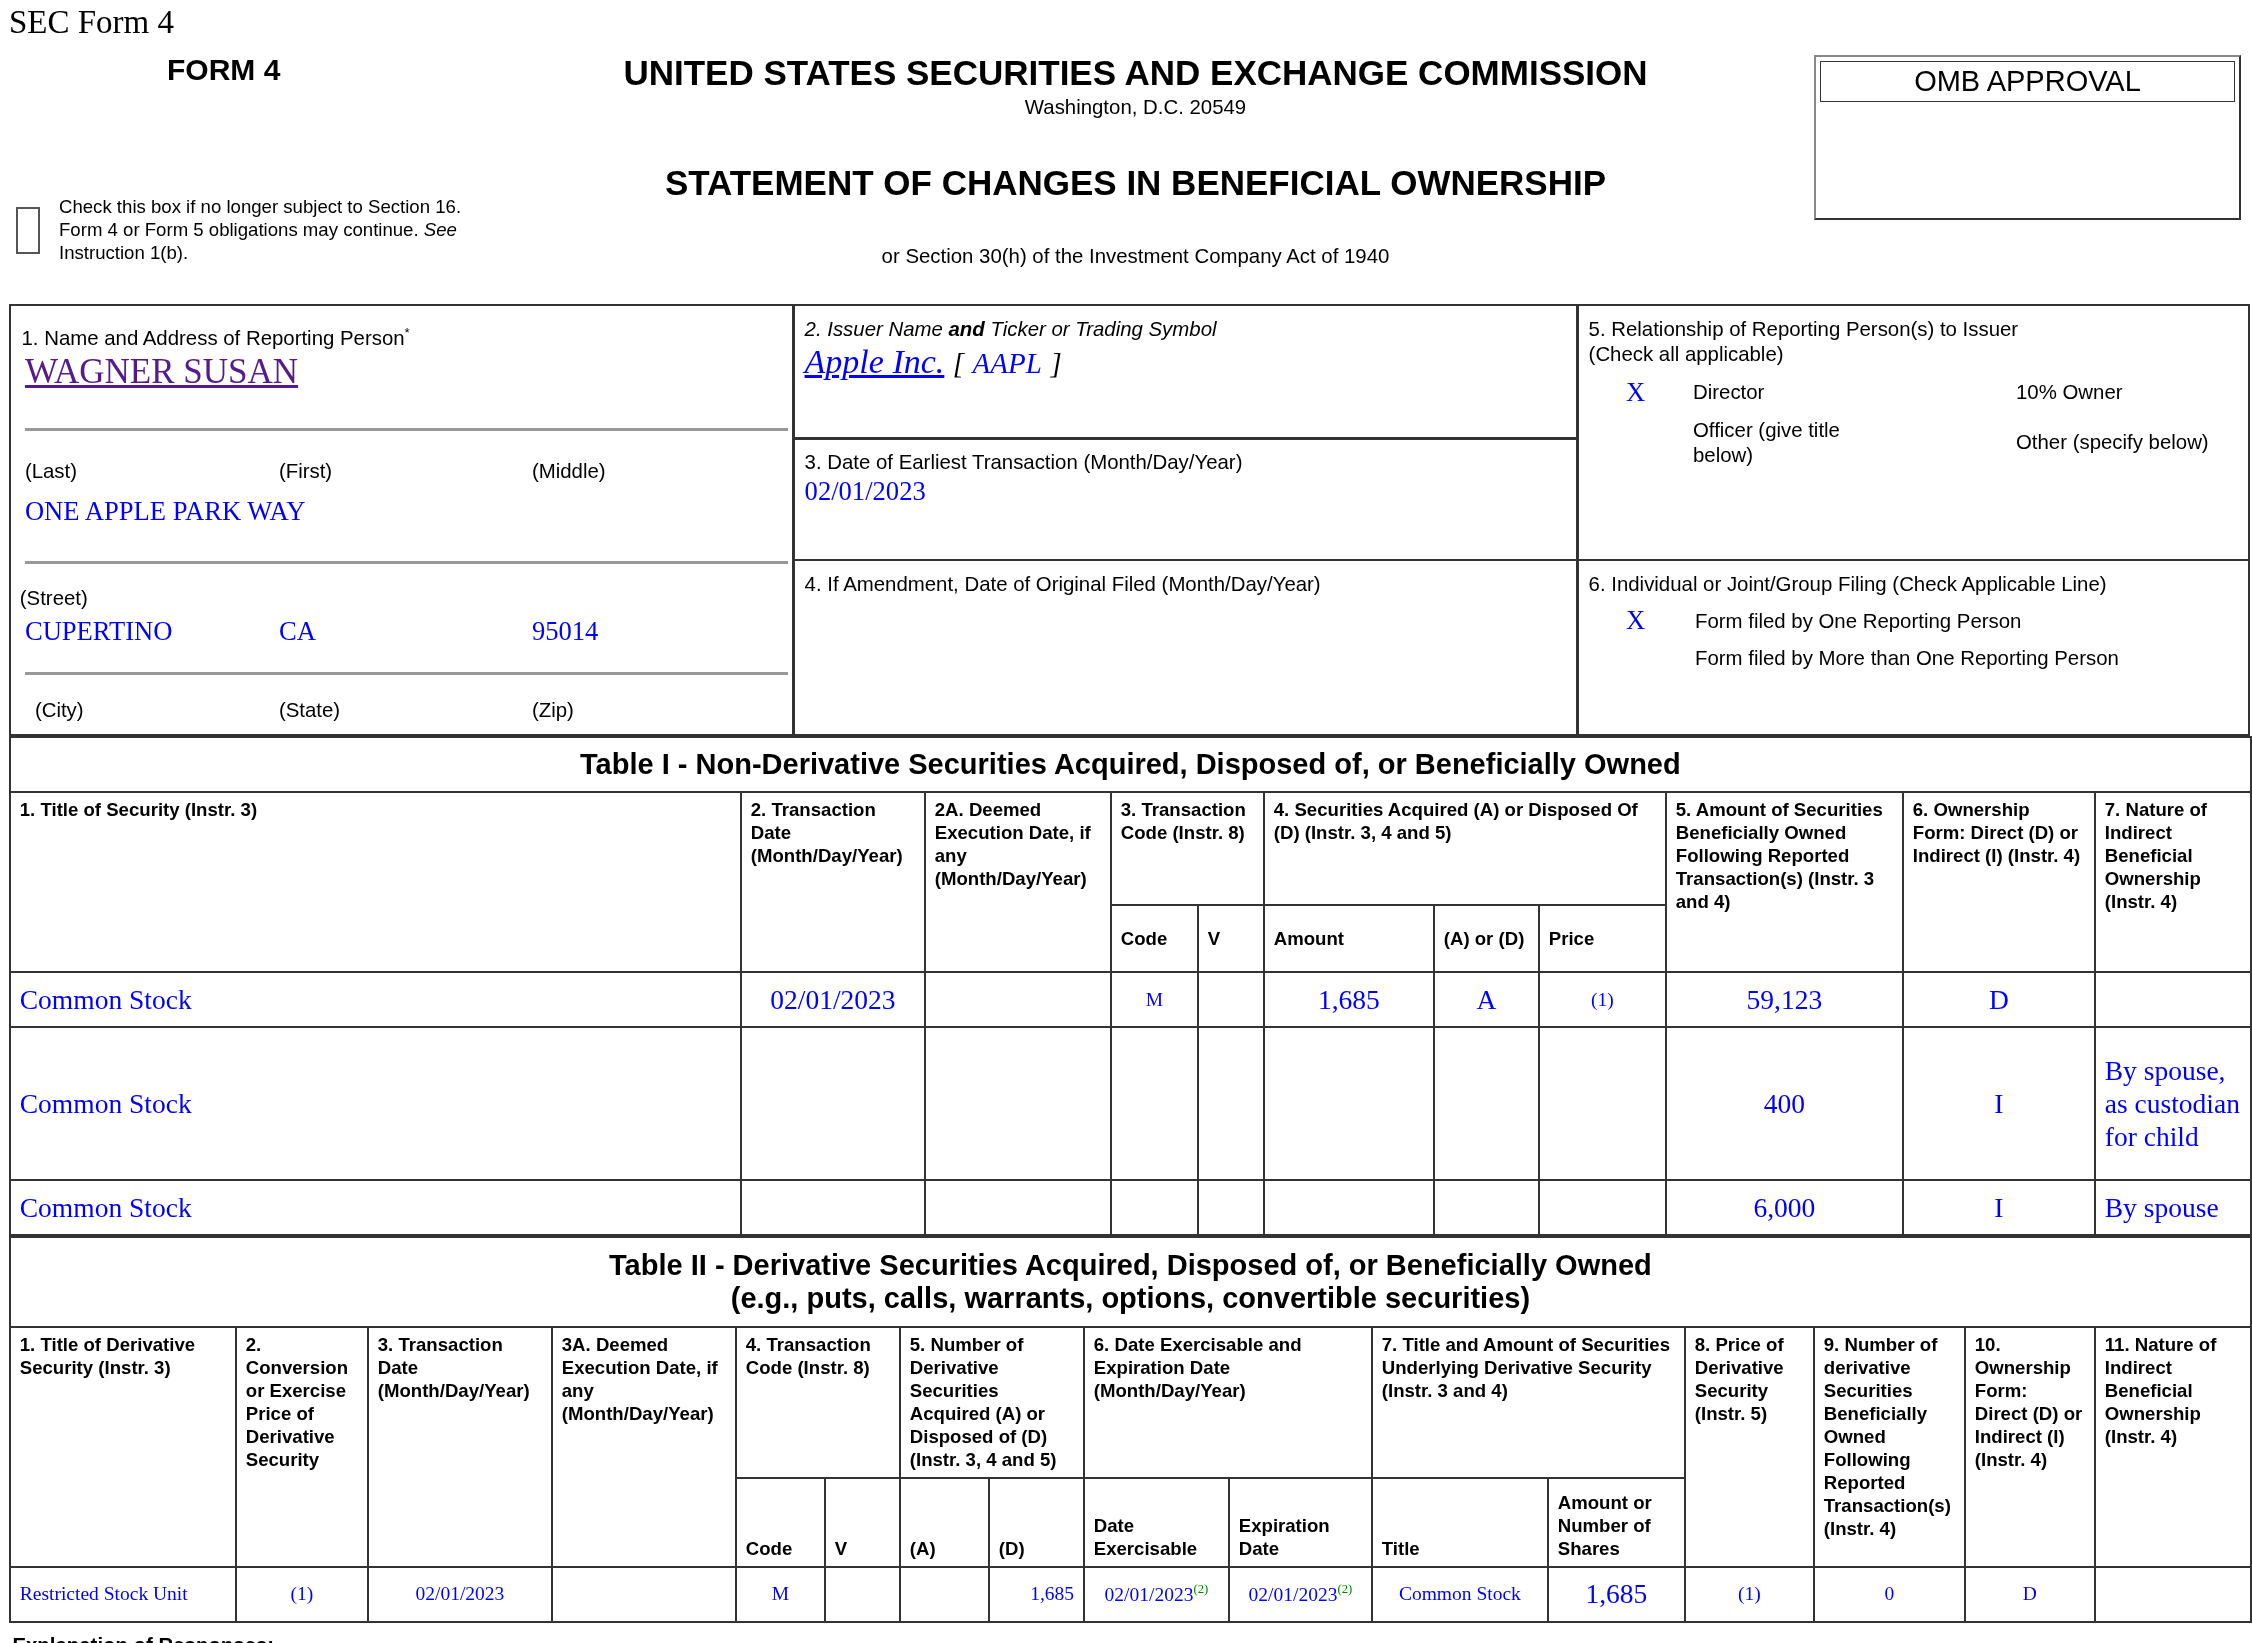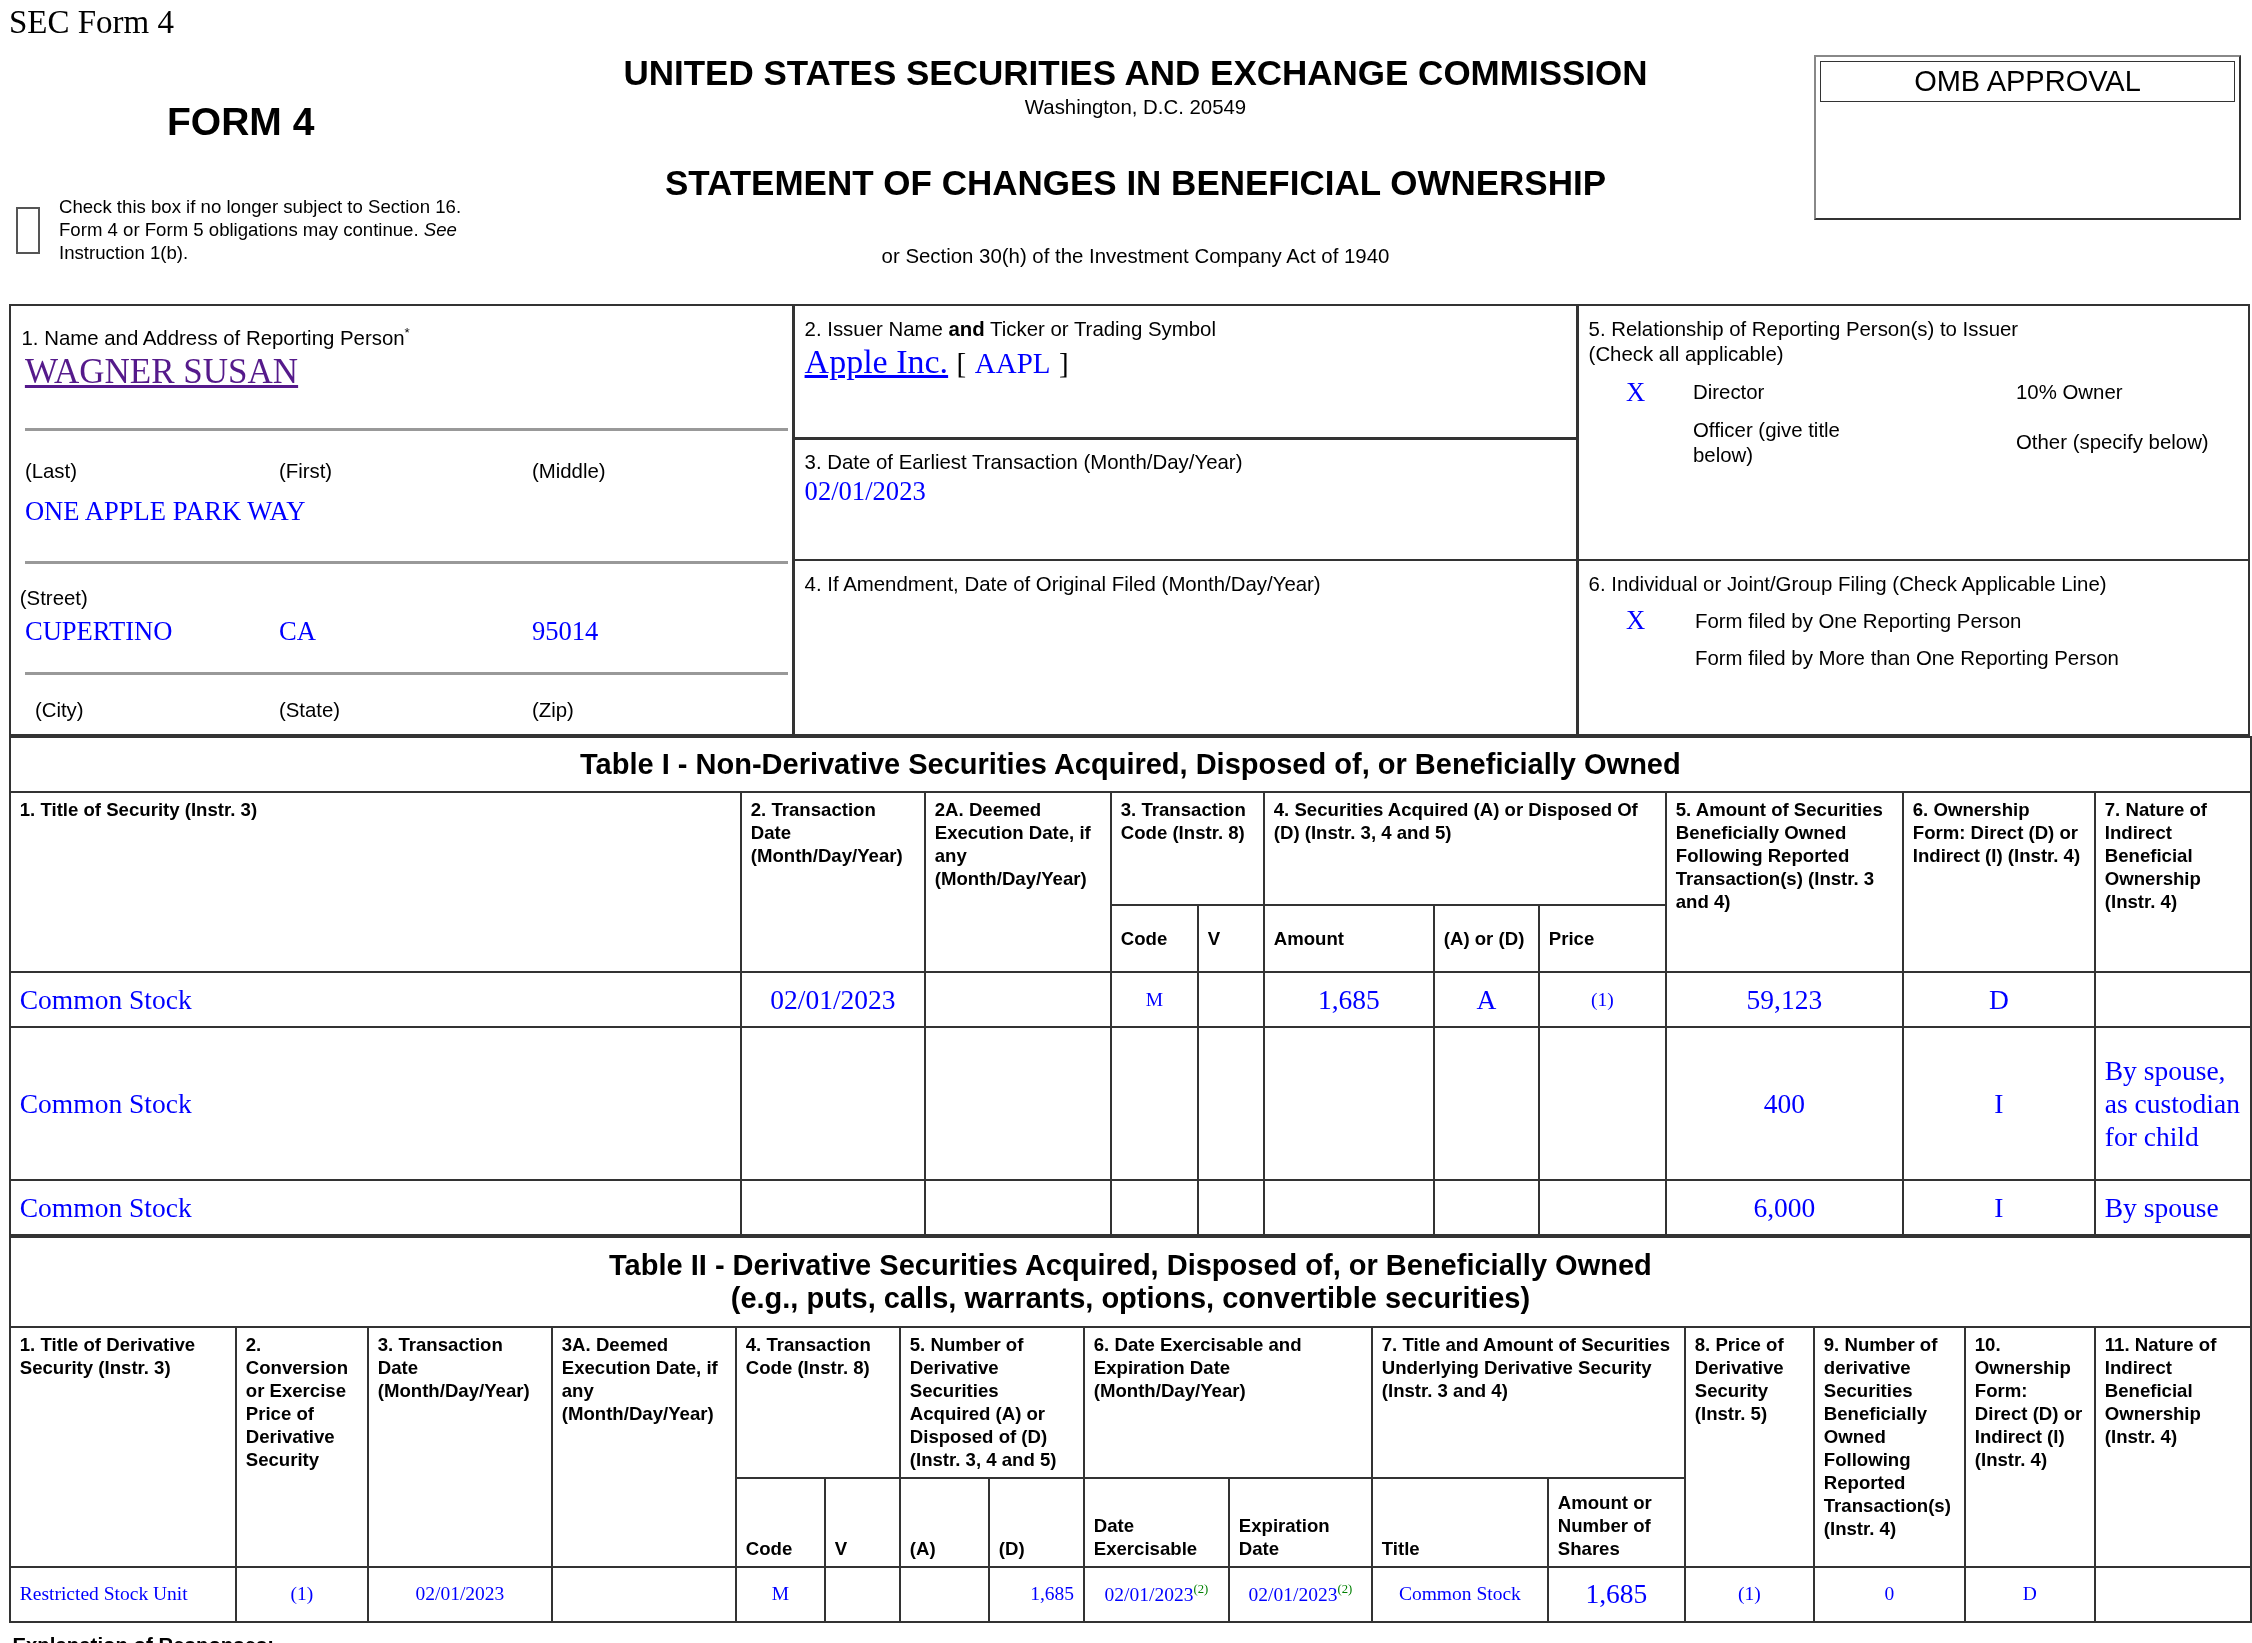--- a/index.html
+++ b/index.html
@@ -2,21 +2,21 @@
 <html style="font-size:14px"><head>
 <meta charset="utf-8">
 <style>
   html, body { margin: 0; padding: 0; background: #ffffff; }
   body { width: 2252px; height: 1644px; position: relative; overflow: hidden; font-family: "Liberation Sans", sans-serif; color: #000; }
   .serif { font-family: "Liberation Serif", serif; }
   .green { color: #008000; }
   .abs { position: absolute; }
 
   #sec-title { left: 8.9px; top: 3.5px; font-family: "Liberation Serif", serif; font-size: 33px; }
-  #form4 { left: 167px; top: 53px; font-weight: bold; font-size: 39px; margin-top: 47px; }
+  #form4 { left: 167px; top: 53px; font-weight: bold; font-size: 30px; }
   #agency { left: 621px; top: 53px; width: 1029px; text-align: center; font-weight: bold; font-size: 35px; }
   #address { left: 621px; top: 96px; width: 1029px; text-align: center; font-size: 20.4px; }
   #statement { left: 621px; top: 163px; width: 1029px; text-align: center; font-weight: bold; font-size: 35px; }
   #filed { left: 621px; top: 243px; width: 1029px; text-align: center; font-size: 20.4px; line-height: 26px; }
 
   #checkbox { left: 16px; top: 207px; width: 19.5px; height: 43px; border: 2.7px solid #555; background: #fff; cursor: pointer; }
   #check-note { left: 59px; top: 195px; width: 408px; font-size: 18.6px; line-height: 23px; }
 
   #omb { left: 1814px; top: 55px; width: 427px; height: 165px; border: 2.7px solid #333; border-left-color: #888; border-top-color: #888; box-sizing: border-box; }
   #omb .head { position: absolute; left: 4.4px; top: 4.4px; right: 4.4px; height: 39px; border: 1.8px solid #333; text-align: center; font-size: 29px; line-height: 39px; }
@@ -70,21 +70,21 @@
   <div class="lbl" style="left:8.9px; top:280px;">(Street)</div>
   <div class="val" style="left:14px; top:310px;">CUPERTINO</div>
   <div class="val" style="left:268px; top:310px;">CA</div>
   <div class="val" style="left:521px; top:310px;">95014</div>
   <div class="rule" style="left:14px; width:763px; top:366px;"></div>
   <div class="lbl" style="left:4px; top:392px;margin-left:20px;">(City)</div>
   <div class="lbl" style="left:268px; top:392px;">(State)</div>
   <div class="lbl" style="left:521px; top:392px;">(Zip)</div>
 </div>
 
-<div class="box" style="left:792px; top:304px; width:787px; height:136px;">
+<div class="box" style="left:792px; top:304px; width:787px; height:136px;font-style:italic;">
   <div class="lbl" style="left:10.6px; top:10.6px;"><span>2. Issuer Name </span><b>and</b><span> Ticker or Trading Symbol</span></div>
   <div class="abs serif" style="left:10.6px; top:37px; font-size:34px;">
     <a style="color:#0000ff; text-decoration:underline;">Apple Inc.</a>
     <span style="font-size:29px;">[</span>
     <span style="font-size:29px; color:#0000ff;">AAPL</span>
     <span style="font-size:29px;">]</span>
   </div>
 </div>
 <div class="box" style="left:792px; top:437px; width:787px; height:124px;padding-left:28px;">
   <div class="lbl" style="left:10.6px; top:10.6px;">3. Date of Earliest Transaction (Month/Day/Year)</div>

